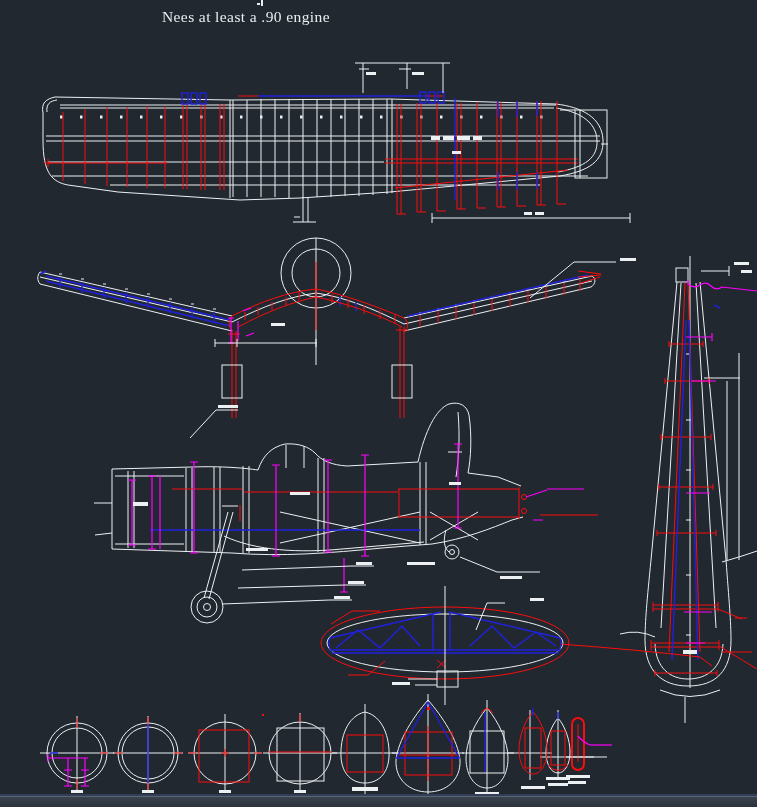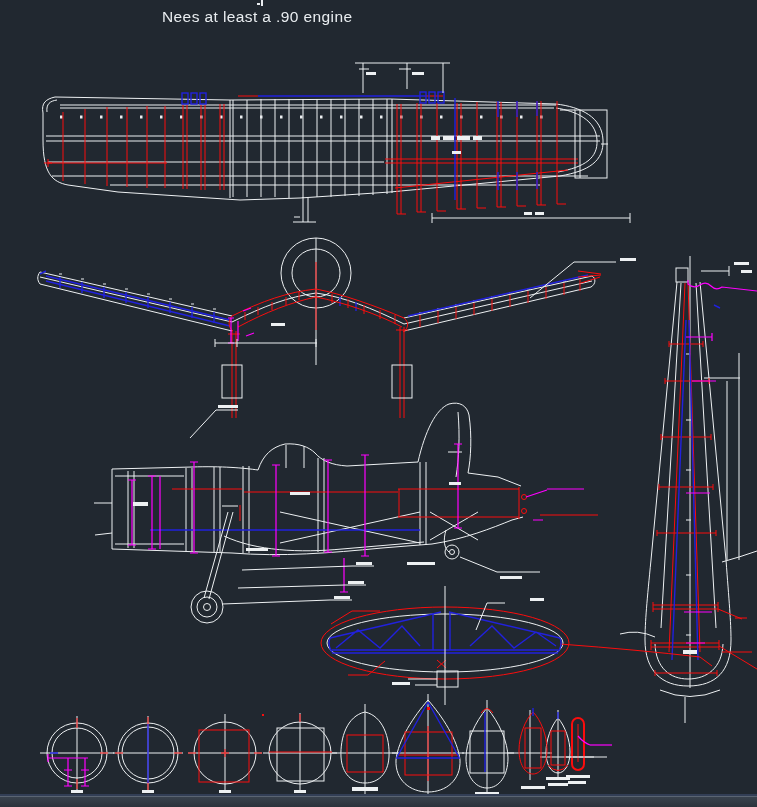--- a/index.html
+++ b/index.html
@@ -1,17 +1,17 @@
 <!DOCTYPE html>
 <html><head>
 <meta charset="utf-8">
 <style>
   html,body{margin:0;padding:0;background:#10141a;}
   .canvas{position:relative;width:757px;height:807px;background:#212830;overflow:hidden;
-          font-family:Liberation Sans, sans-serif;}
+          font-family:Liberation Serif, serif;}
   .note{position:absolute;left:162px;top:8px;font-size:15.5px;letter-spacing:0.4px;
         color:#e9edf0;white-space:pre;}
   svg{position:absolute;left:0;top:0;}
   .statusbar{position:absolute;left:0;bottom:0;width:757px;height:10px;
              background:linear-gradient(#39424d,#2b323b);
              border-top:1px solid #5a6472;box-shadow:0 -2px 0 #323e55;}
   .w{stroke:#edf0f2;fill:none;stroke-width:1;}
   .r{stroke:#fb0d0d;fill:none;stroke-width:1;}
   .b{stroke:#2121dd;fill:none;stroke-width:1.4;}
   .m{stroke:#ff00ff;fill:none;stroke-width:1.2;}

